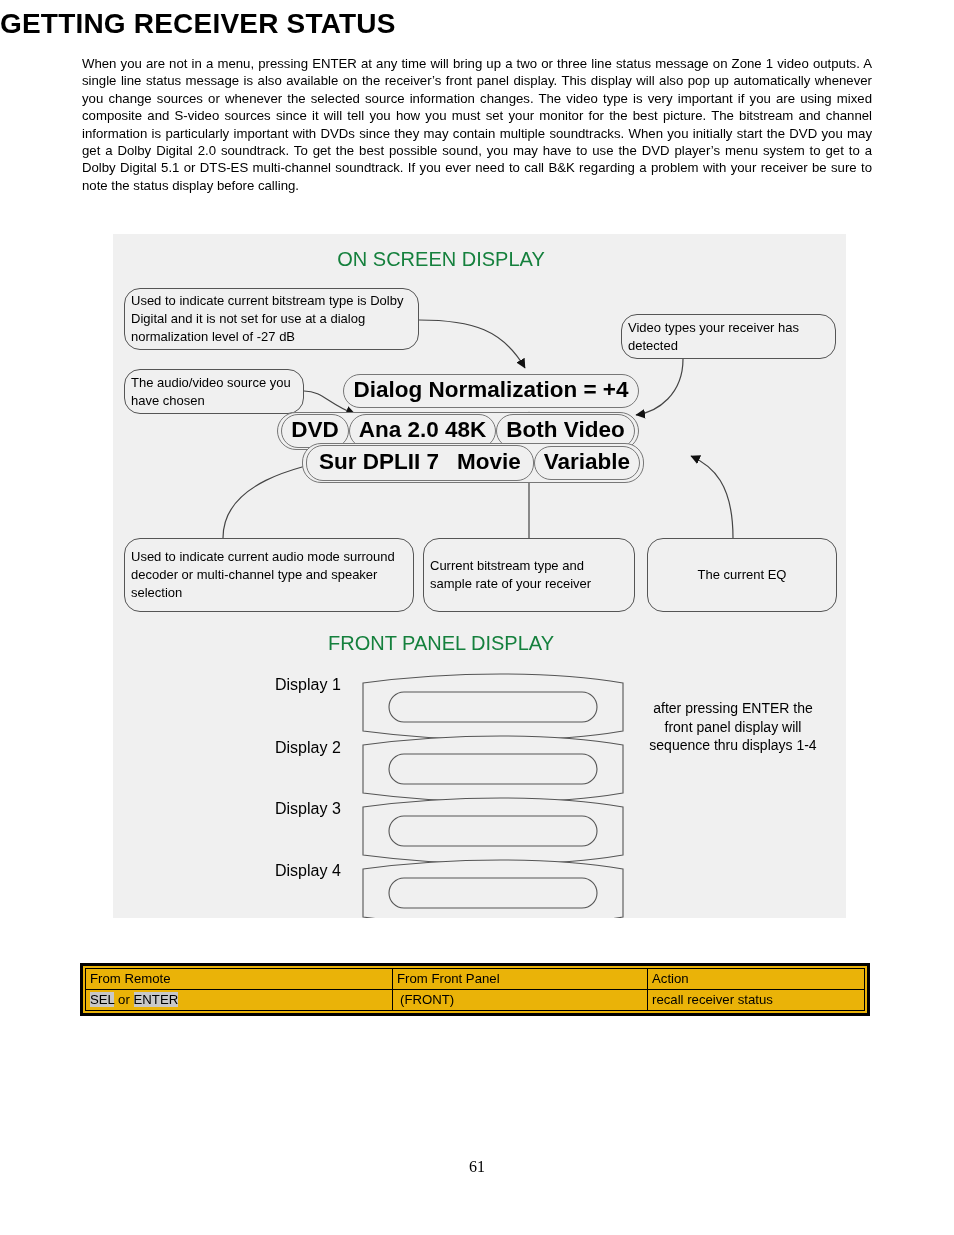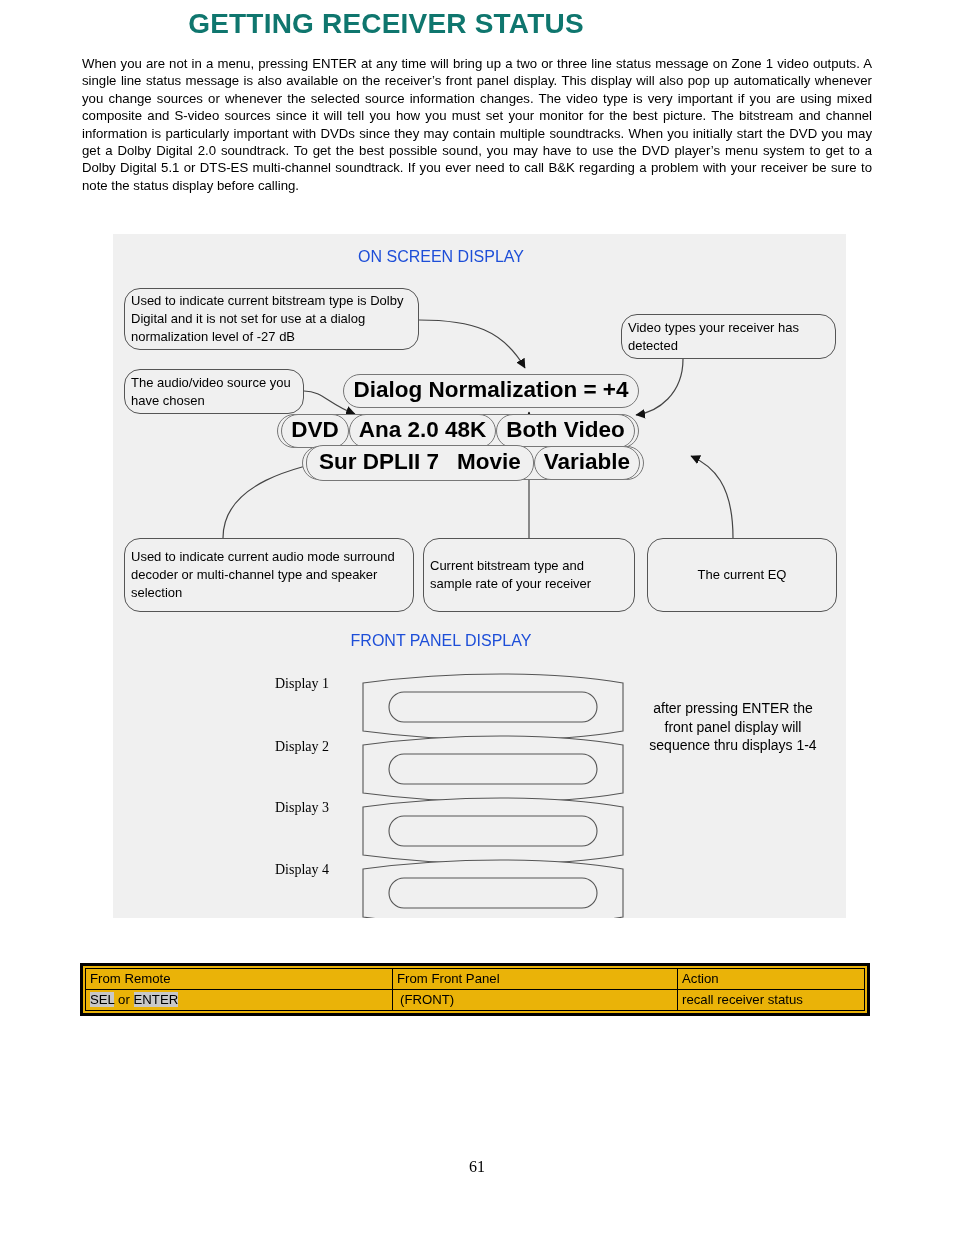--- a/index.html
+++ b/index.html
@@ -12,22 +12,21 @@
     color: #000;
     position: relative;
     overflow: hidden;
   }
 
   
   .page-title {
     position: absolute;
     left: 0; top: 8px;
     width: 772px;
-    text-align: center;
-    color: #0f766e;
+    color: #000000;
     font-weight: bold;
     font-size: 28px;
     letter-spacing: 0.2px;
     font-family: "Liberation Sans", sans-serif;
   }
 
   
   .body-copy {
     position: absolute;
     left: 82px; top: 55px;
@@ -43,23 +42,23 @@
     position: absolute;
     left: 113px; top: 234px;
     width: 733px; height: 684px;
     background: #f0f0f0;
   }
   .diagram svg { position:absolute; left:0; top:0; }
 
   .sec-title {
     position: absolute;
     text-align: center;
-    font-size: 16px;
-    font-family: "Liberation Sans", sans-serif;
-    color:#1d4ed8;
+    font-size: 20px;
+    font-family: "Liberation Sans", sans-serif;
+    color:#15803d;
     white-space: nowrap;
   }
   #osd-title { left: 148px; top: 14px; width: 360px; }
   #fpd-title { left: 148px; top: 398px; width: 360px; }
 
   
   .callout {
     position: absolute;
     border: 1px solid #555;
     border-radius: 16px;
@@ -78,20 +77,21 @@
   #callout-videotypes { left: 508px; top: 80px;  width: 215px; height: 45px; }
   #callout-audiomode  { left: 11px;  top: 304px; width: 290px; height: 74px; }
   #callout-bitrate    { left: 310px; top: 304px; width: 212px; height: 74px; }
   #callout-eq         { left: 534px; top: 304px; width: 190px; height: 74px; }
 
   
   .osd-lines { position:absolute; left: 0; top: 140px; width: 733px; }
   .osd-row {
     position: absolute;
     display: flex;
+    align-items: center;
     justify-content: center;
   }
   #osd-row1 { left: 203px; top: 0px;  width: 350px; height: 34px; }
   #osd-row2 { left: 135px; top: 40px; width: 420px; height: 34px; }
   #osd-row3 { left: 135px; top: 72px; width: 450px; height: 34px; }
 
   .pill {
     border: 1px solid #777;
     border-radius: 17px;
     background: #f0f0f0;
@@ -108,23 +108,23 @@
     border-radius: 19px;
     display: flex;
     align-items: center;
   }
   .pill.group > .pill { border-radius: 17px; }
   .pill.plain { border: none; background: transparent; }
 
   
   .fpd-label {
     position: absolute;
-    font-size: 14px;
+    font-size: 16px;
     white-space: nowrap;
-    font-family: Liberation Serif, serif;
+    font-family: Liberation Sans, sans-serif;
   }
   #fpd-lbl-1 { left: 162px; top: 442px; }
   #fpd-lbl-2 { left: 162px; top: 505px; }
   #fpd-lbl-3 { left: 162px; top: 566px; }
   #fpd-lbl-4 { left: 162px; top: 628px; }
 
   .fpd-note {
     position: absolute;
     left: 530px; top: 465px;
     width: 180px;
@@ -149,21 +149,21 @@
     font-size: 13.2px;
     font-family: "Liberation Sans", sans-serif;
   }
   table.cmd-table td {
     border: 1px solid #000;
     padding: 2px 4px 3px 4px;
     height: 21px;
     vertical-align: middle;
   }
   table.cmd-table td.c0 { width: 307px; }
-  table.cmd-table td.c1 { width: 285px; margin-left: 28px; }
+  table.cmd-table td.c1 { width: 255px; margin-left: 28px; }
   .hl { background: #c8c8c8; }
   .cell-indent { padding-left: 7px !important; }
 
   .page-number {
     position: absolute;
     left: 0; top: 1158px;
     width: 954px;
     text-align: center;
     font-family: "Liberation Serif", serif;
     font-size: 16px;

